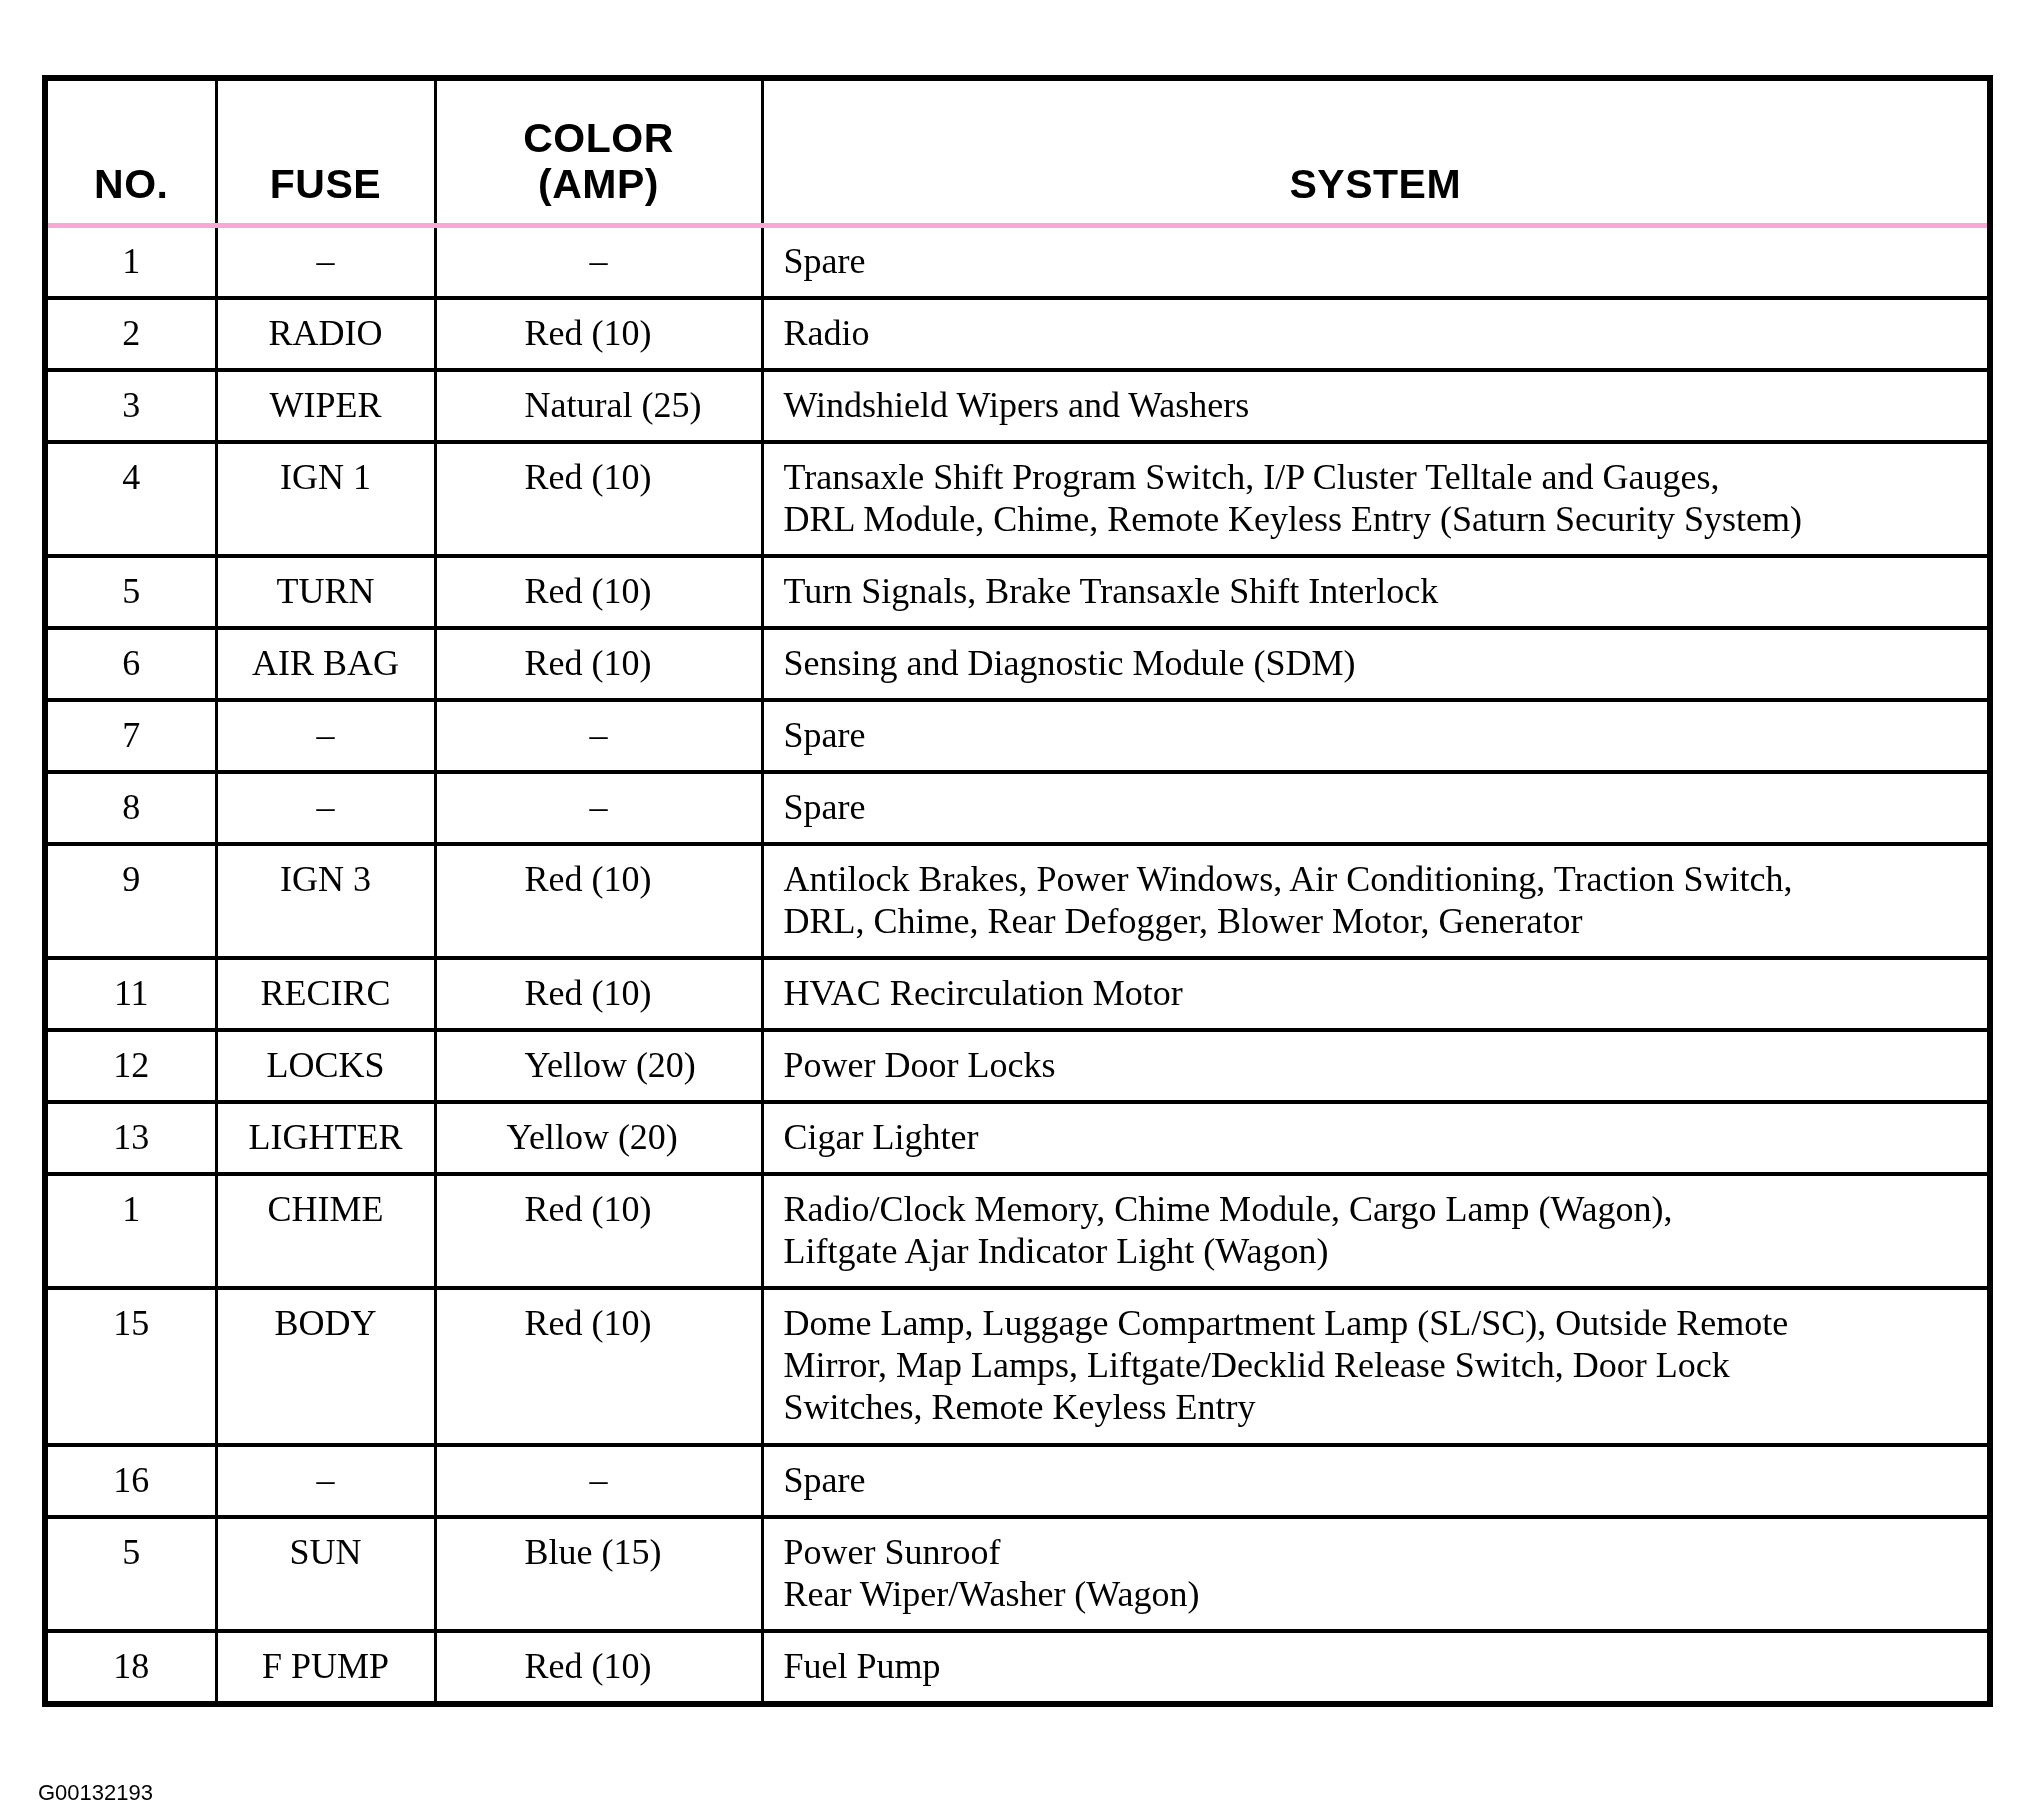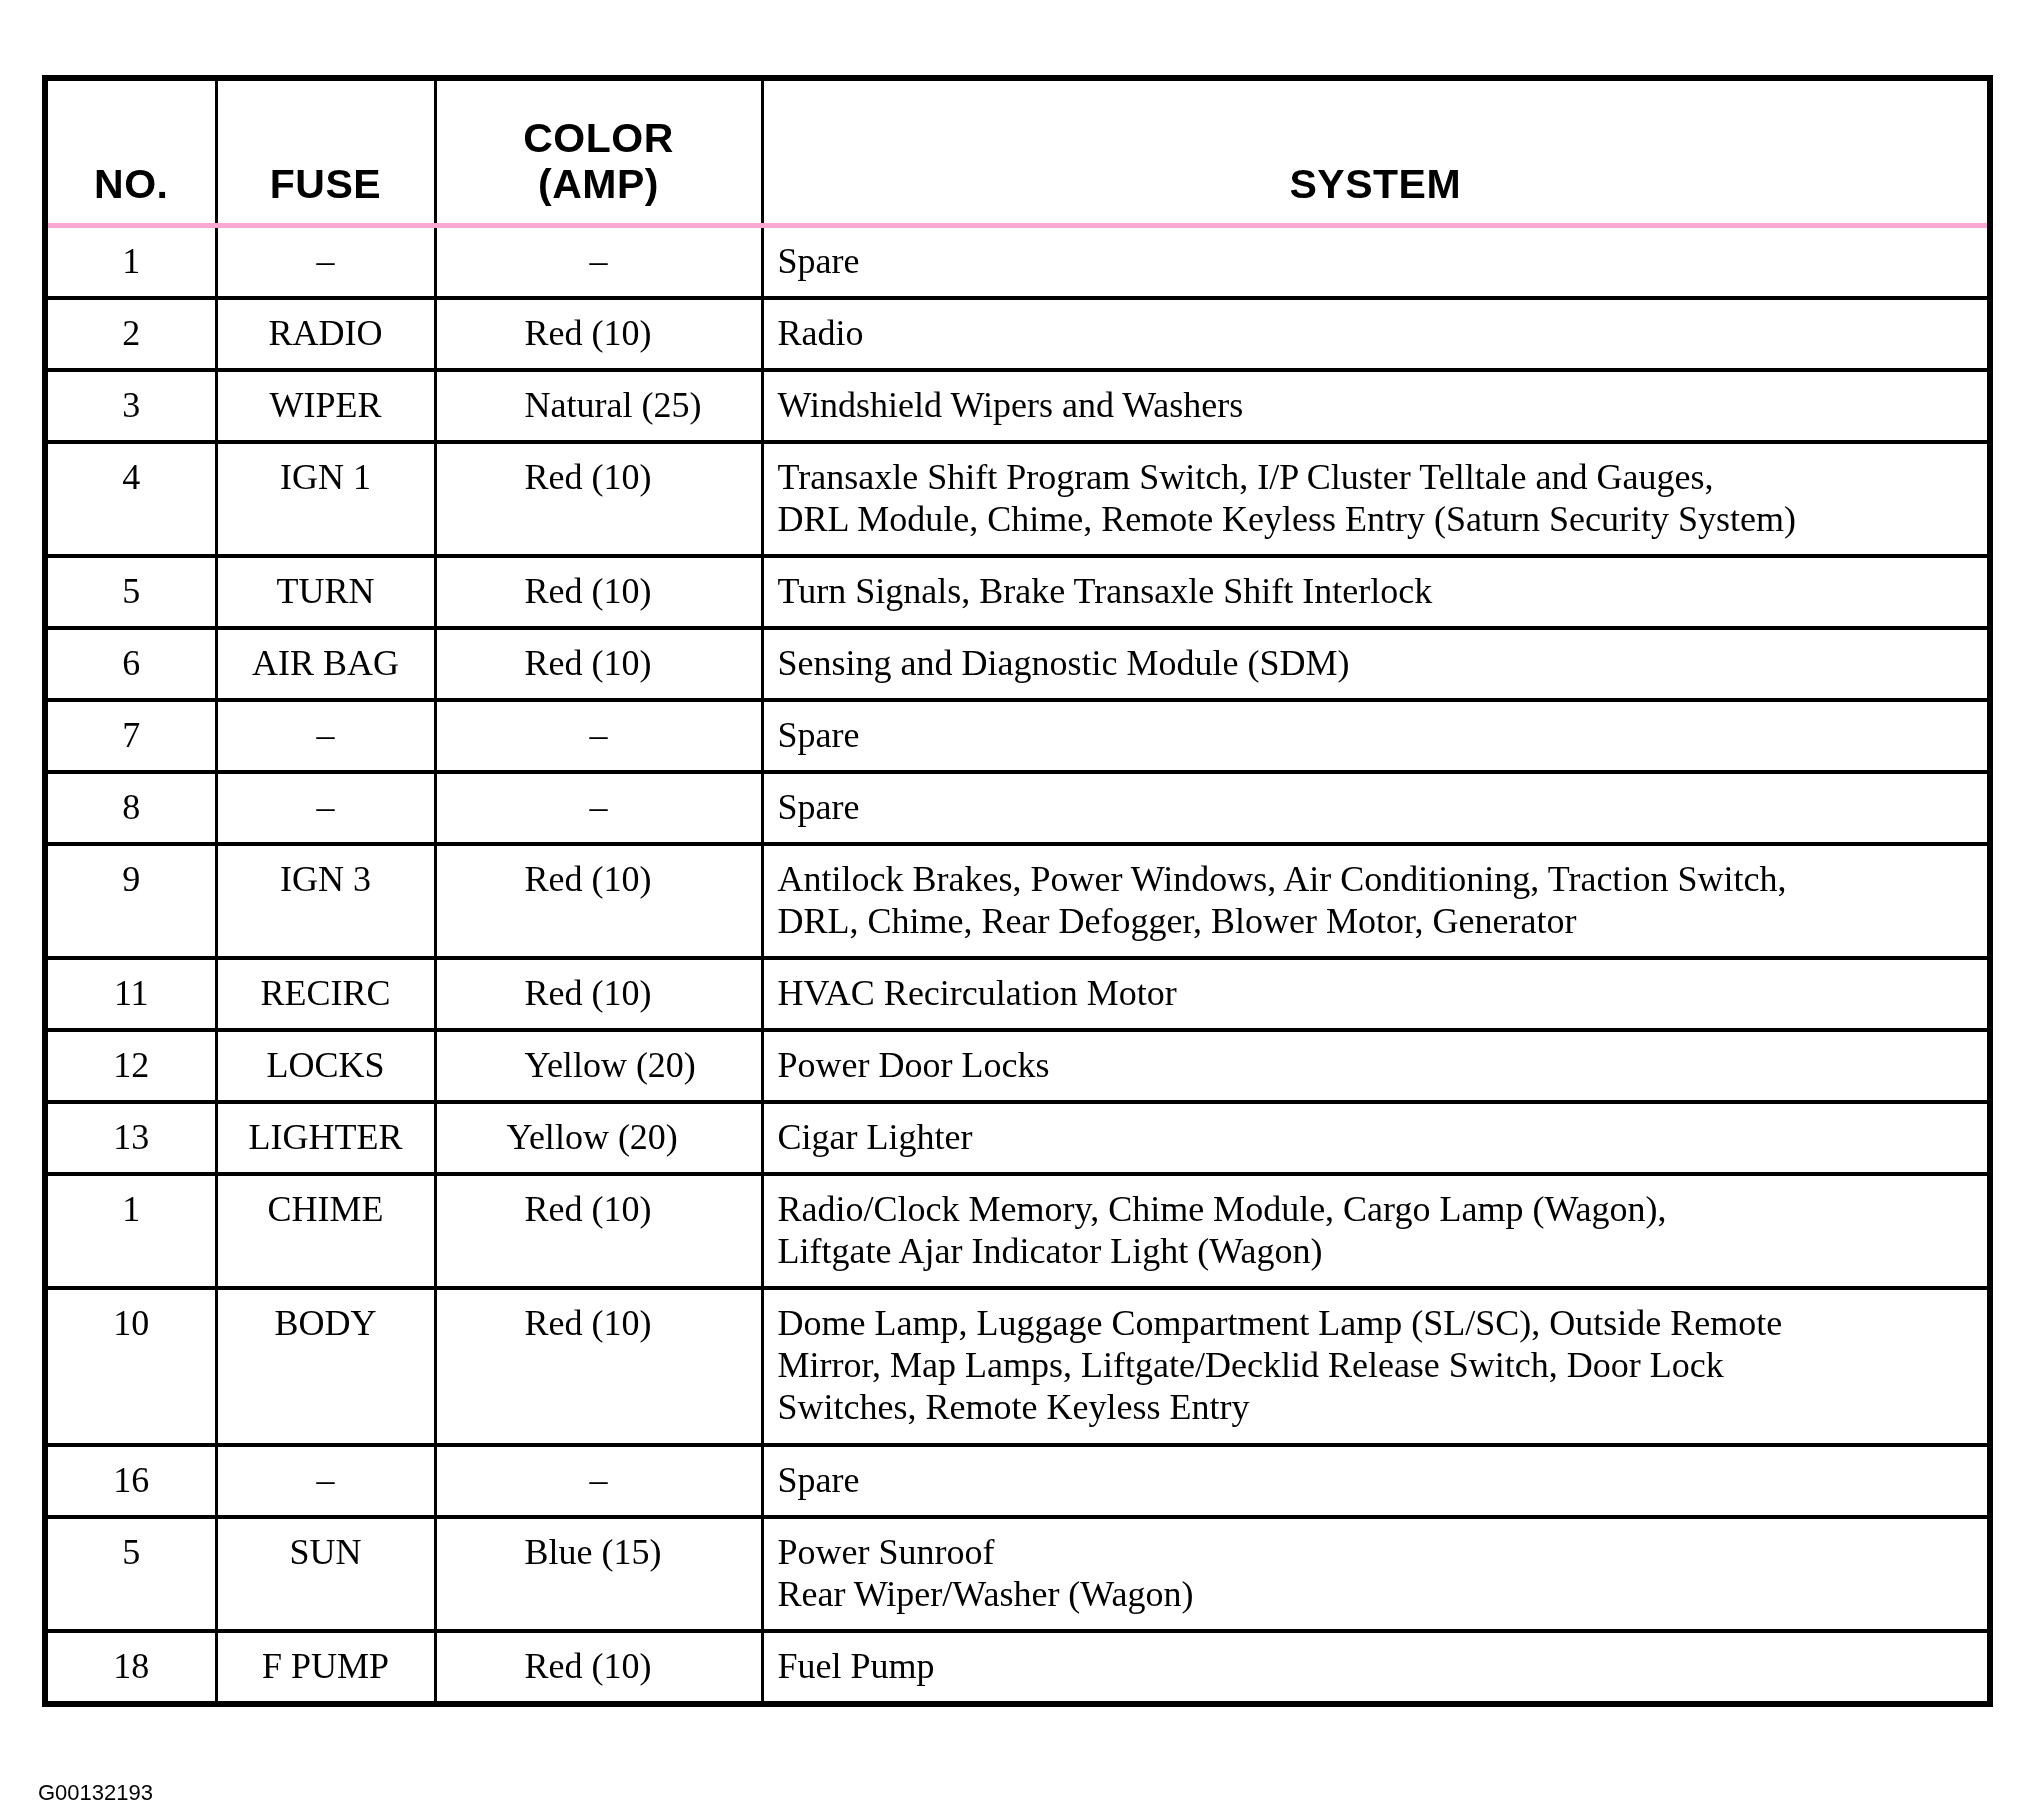--- a/index.html
+++ b/index.html
@@ -15,21 +15,21 @@
     .fuse-table thead tr th { border-bottom: 5px solid #f9a8d4; }
     col.c-no { width: 171px; }
     col.c-fuse { width: 219px; }
     col.c-color { width: 327px; }
     col.c-sys { width: auto; }
     .fuse-table td { font-size: 36px; line-height: 42px; vertical-align: top; padding-top: 12px; }
     td.no, td.fuse { text-align: center; }
     td.color { text-align: left; padding-left: 88px; }
     td.color.dash { text-align: center; padding-left: 0; }
     td.color.indent { padding-left: 70px; }
-    td.system { padding-left: 14px; padding-right: 10px; }
+    td.system { padding-left: 20px; padding-right: 10px; }
     .sys-line { display: block; white-space: nowrap; }
     .h1 td { height: 56px; }
     .h2 td { height: 98px; }
     .h3 td { height: 141px; }
     .footer-code { position: absolute; left: 38px; top: 1732px;
                    font-family: "Liberation Sans", sans-serif; font-size: 22px; margin-top: 48px; }
   </style>
 </head>
 <body>
 
@@ -153,21 +153,21 @@
       <tr class="h2">
         <td class="no">1</td>
         <td class="fuse">CHIME</td>
         <td class="color">Red (10)</td>
         <td class="system">
           <span class="sys-line">Radio/Clock Memory, Chime Module, Cargo Lamp (Wagon),</span>
           <span class="sys-line">Liftgate Ajar Indicator Light (Wagon)</span>
         </td>
       </tr>
       <tr class="h3">
-        <td class="no">10</td>
+        <td class="no">15</td>
         <td class="fuse">BODY</td>
         <td class="color">Red (10)</td>
         <td class="system">
           <span class="sys-line">Dome Lamp, Luggage Compartment Lamp (SL/SC), Outside Remote</span>
           <span class="sys-line">Mirror, Map Lamps, Liftgate/Decklid Release Switch, Door Lock</span>
           <span class="sys-line">Switches, Remote Keyless Entry</span>
         </td>
       </tr>
       <tr class="h1">
         <td class="no">16</td>

